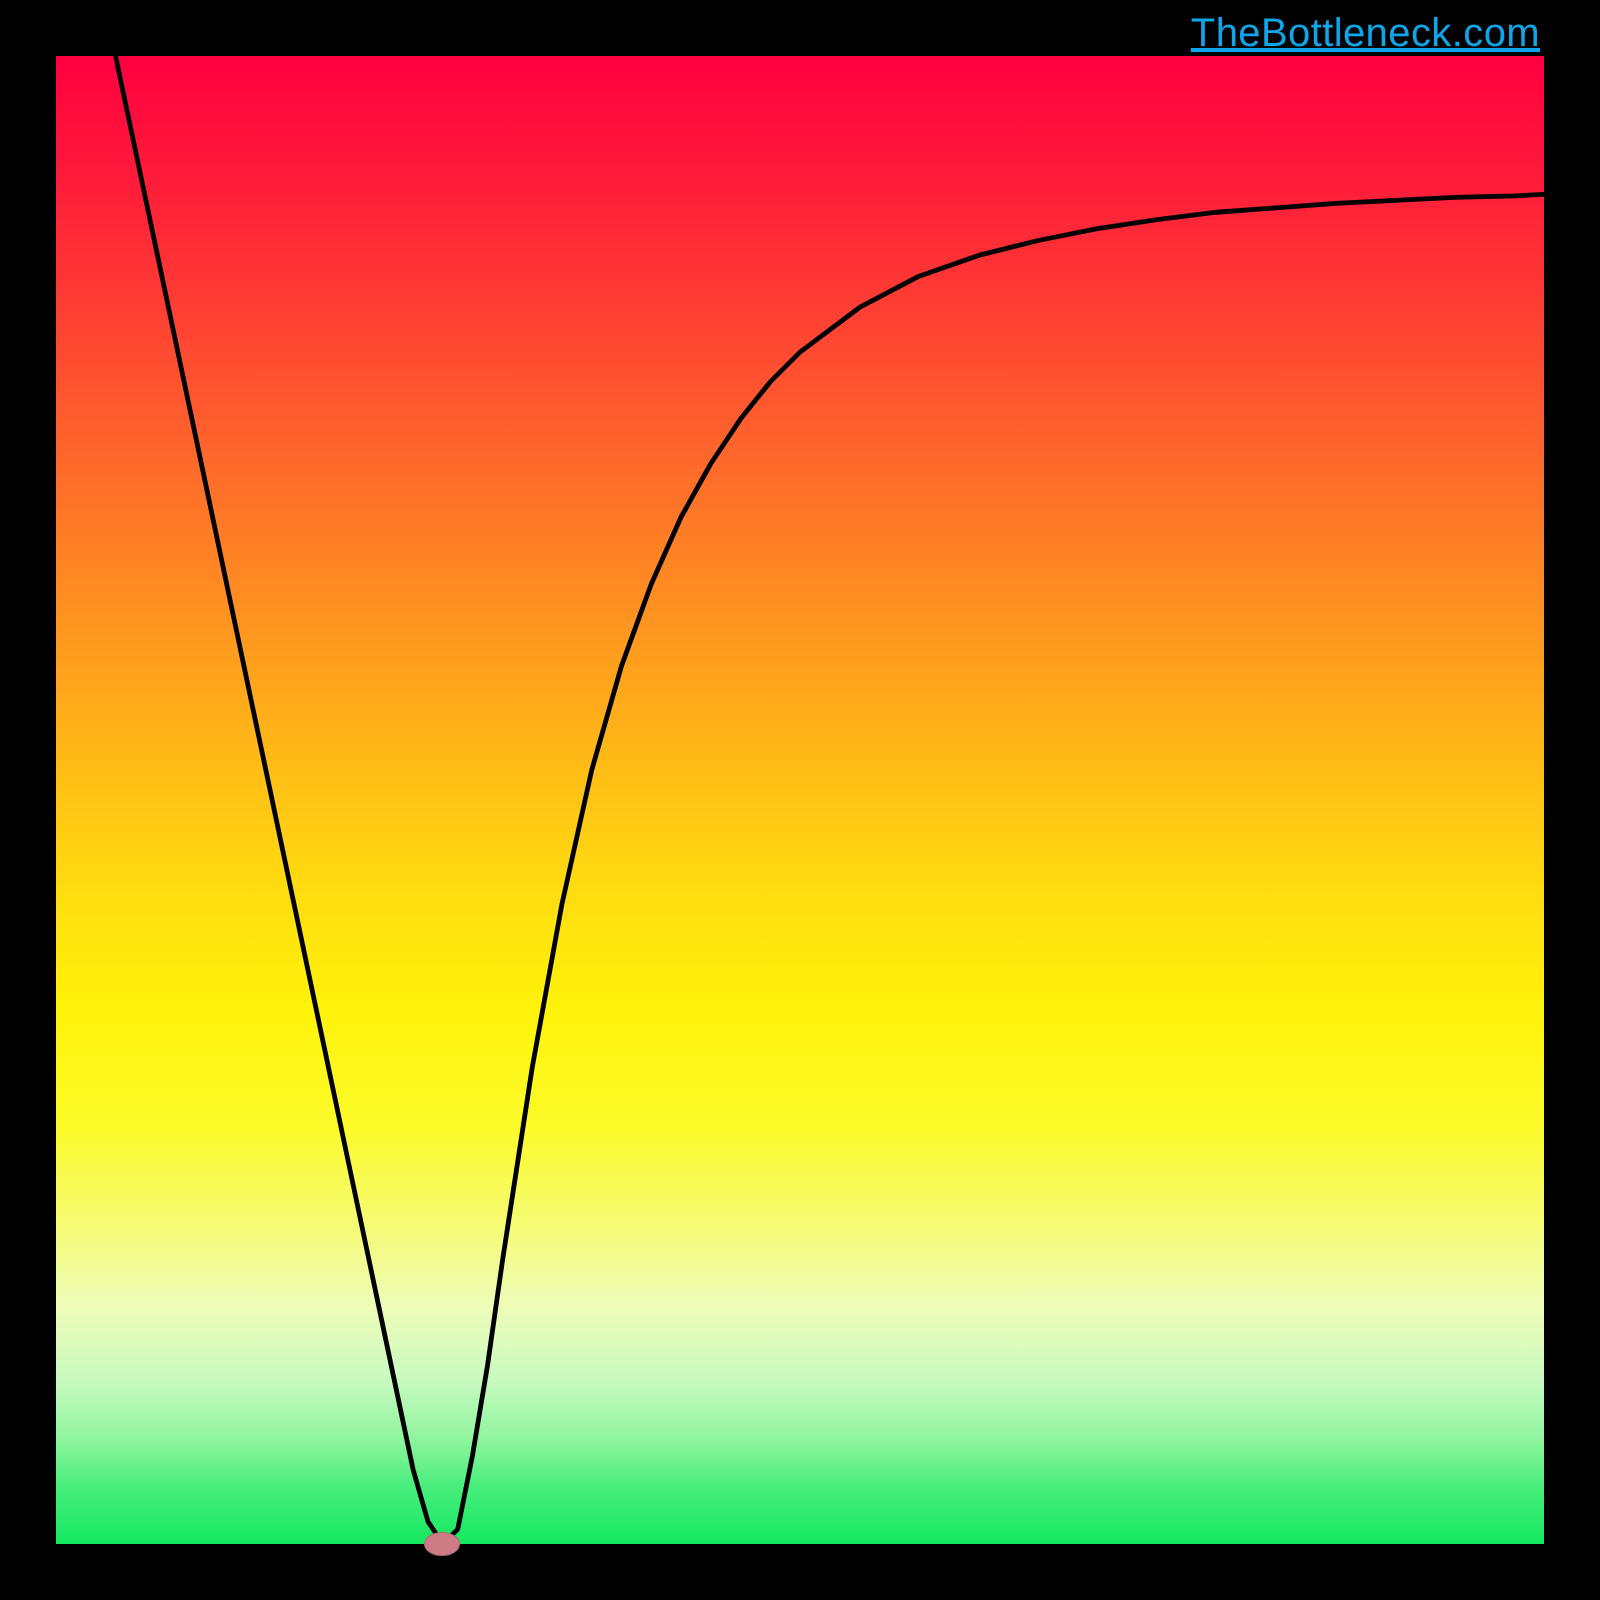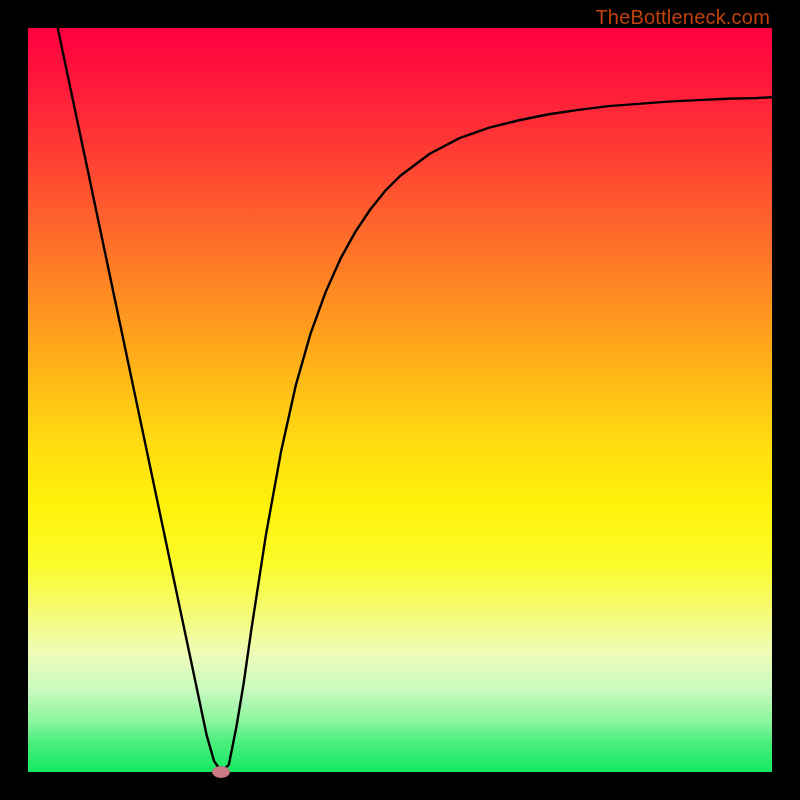--- a/index.html
+++ b/index.html
@@ -49,25 +49,26 @@
     height: 12px;
     background: #cd7c85;
     border-radius: 50%;
     transform: translate(-50%, -50%);
     box-shadow: 0 0 0 0.5px rgba(0,0,0,0.15) inset;
   }
   .watermark {
     position: absolute;
     right: 30px;
     top: 6px;
-    color: #c2410c;
+    color: #0ea5e9;
     font-size: 20px;
     font-weight: 500;
     letter-spacing: 0.2px;
     user-select: none;
+    text-decoration: underline;
   }
 </style>
 </head>
 <body>
 
 <div class="frame">
   <svg class="curve" viewBox="0 0 744 744" preserveAspectRatio="none">
     <path id="curve-path" d="M29.76 0.00 L44.64 70.68 L59.52 141.36 L74.40 212.04 L89.28 282.72 L104.16 353.40 L119.04 424.08 L133.92 494.76 L148.80 565.44 L163.68 636.12 L178.56 706.80 L186.00 732.84 L193.44 744.00 L200.88 736.56 L208.32 699.36 L215.76 654.72 L223.20 602.64 L238.08 505.92 L252.96 424.08 L267.84 357.12 L282.72 305.04 L297.60 264.12 L312.48 230.64 L327.36 203.86 L342.24 181.54 L357.12 162.94 L372.00 148.06 L401.76 125.74 L431.52 110.11 L461.28 99.70 L491.04 92.26 L520.80 86.30 L550.56 81.84 L580.32 78.12 L610.08 75.89 L639.84 73.66 L669.60 72.17 L699.36 70.68 L729.12 69.94 L744.00 69.19" stroke="#000000" stroke-width="2.4" fill="none" stroke-linecap="round" stroke-linejoin="round"></path>
   </svg>
   <div id="marker" class="marker" style="left: 193.44px; top: 744px; background: rgb(205, 124, 133);"></div>

